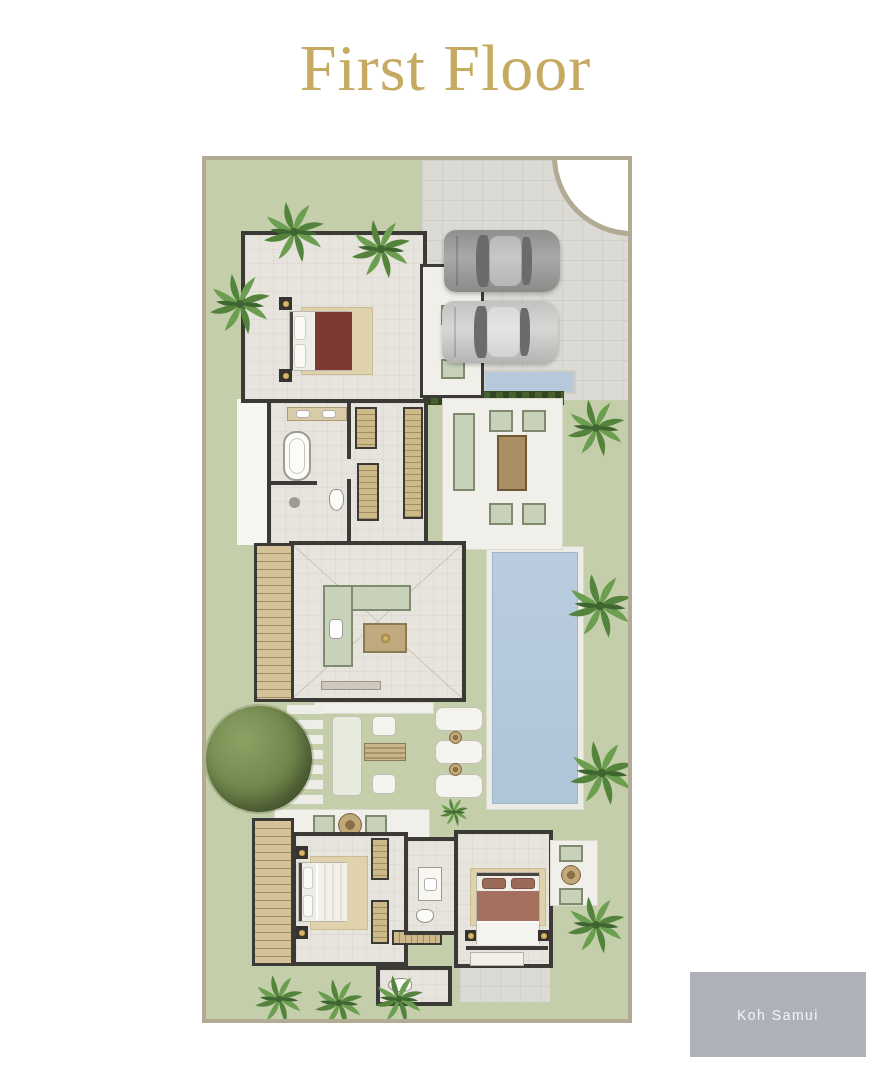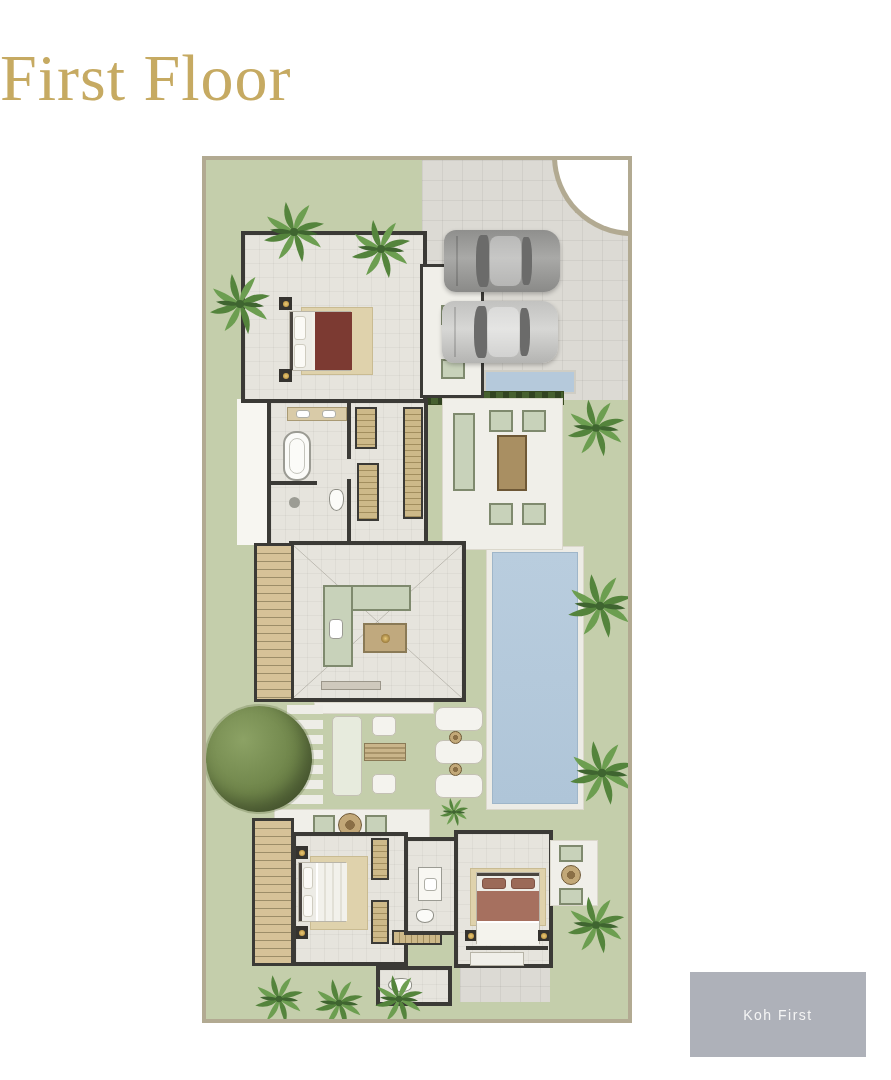--- a/index.html
+++ b/index.html
@@ -1,19 +1,19 @@
 <!DOCTYPE html>
 <html><head>
 <meta charset="utf-8">
 <style>
   html,body{margin:0;padding:0;background:#fff;}
   .page{position:relative;width:891px;height:1080px;background:#ffffff;overflow:hidden;
         font-family:"Liberation Sans","DejaVu Sans",sans-serif;}
   
-  .title{position:absolute;top:40px;left:0;width:100%;margin:0;
+  .title{position:absolute;top:30px;left:0;width:100%;text-align:center;margin:0;
          font-family:"Liberation Serif","DejaVu Serif",serif;font-weight:400;
          font-size:66px;letter-spacing:1px;color:#C6AA62;}
   
   .plan{position:absolute;left:202px;top:156px;width:430px;height:867px;box-sizing:border-box;
         border:4px solid #B2AA92;background:#C4CEAB;overflow:hidden;}
   .plan *{position:absolute;box-sizing:border-box;}
   
   .paving{background:#DCDAD4;
      background-image:linear-gradient(rgba(0,0,0,.05) 1px,transparent 1px),
                       linear-gradient(90deg,rgba(0,0,0,.05) 1px,transparent 1px);
@@ -298,16 +298,16 @@
         <use href="#palm"></use>
       </svg>
     <svg class="palm" style="left:166px;top:812px;width:54px;height:54px;">
         <use href="#palm"></use>
       </svg>
 
     <div id="curve-cut"></div>
   </div>
 
   <div class="logo">
-    <div class="logo-loc">Koh First</div>
+    <div class="logo-loc">Koh Samui</div>
   </div>
 
 </div>
 
 </body></html>

